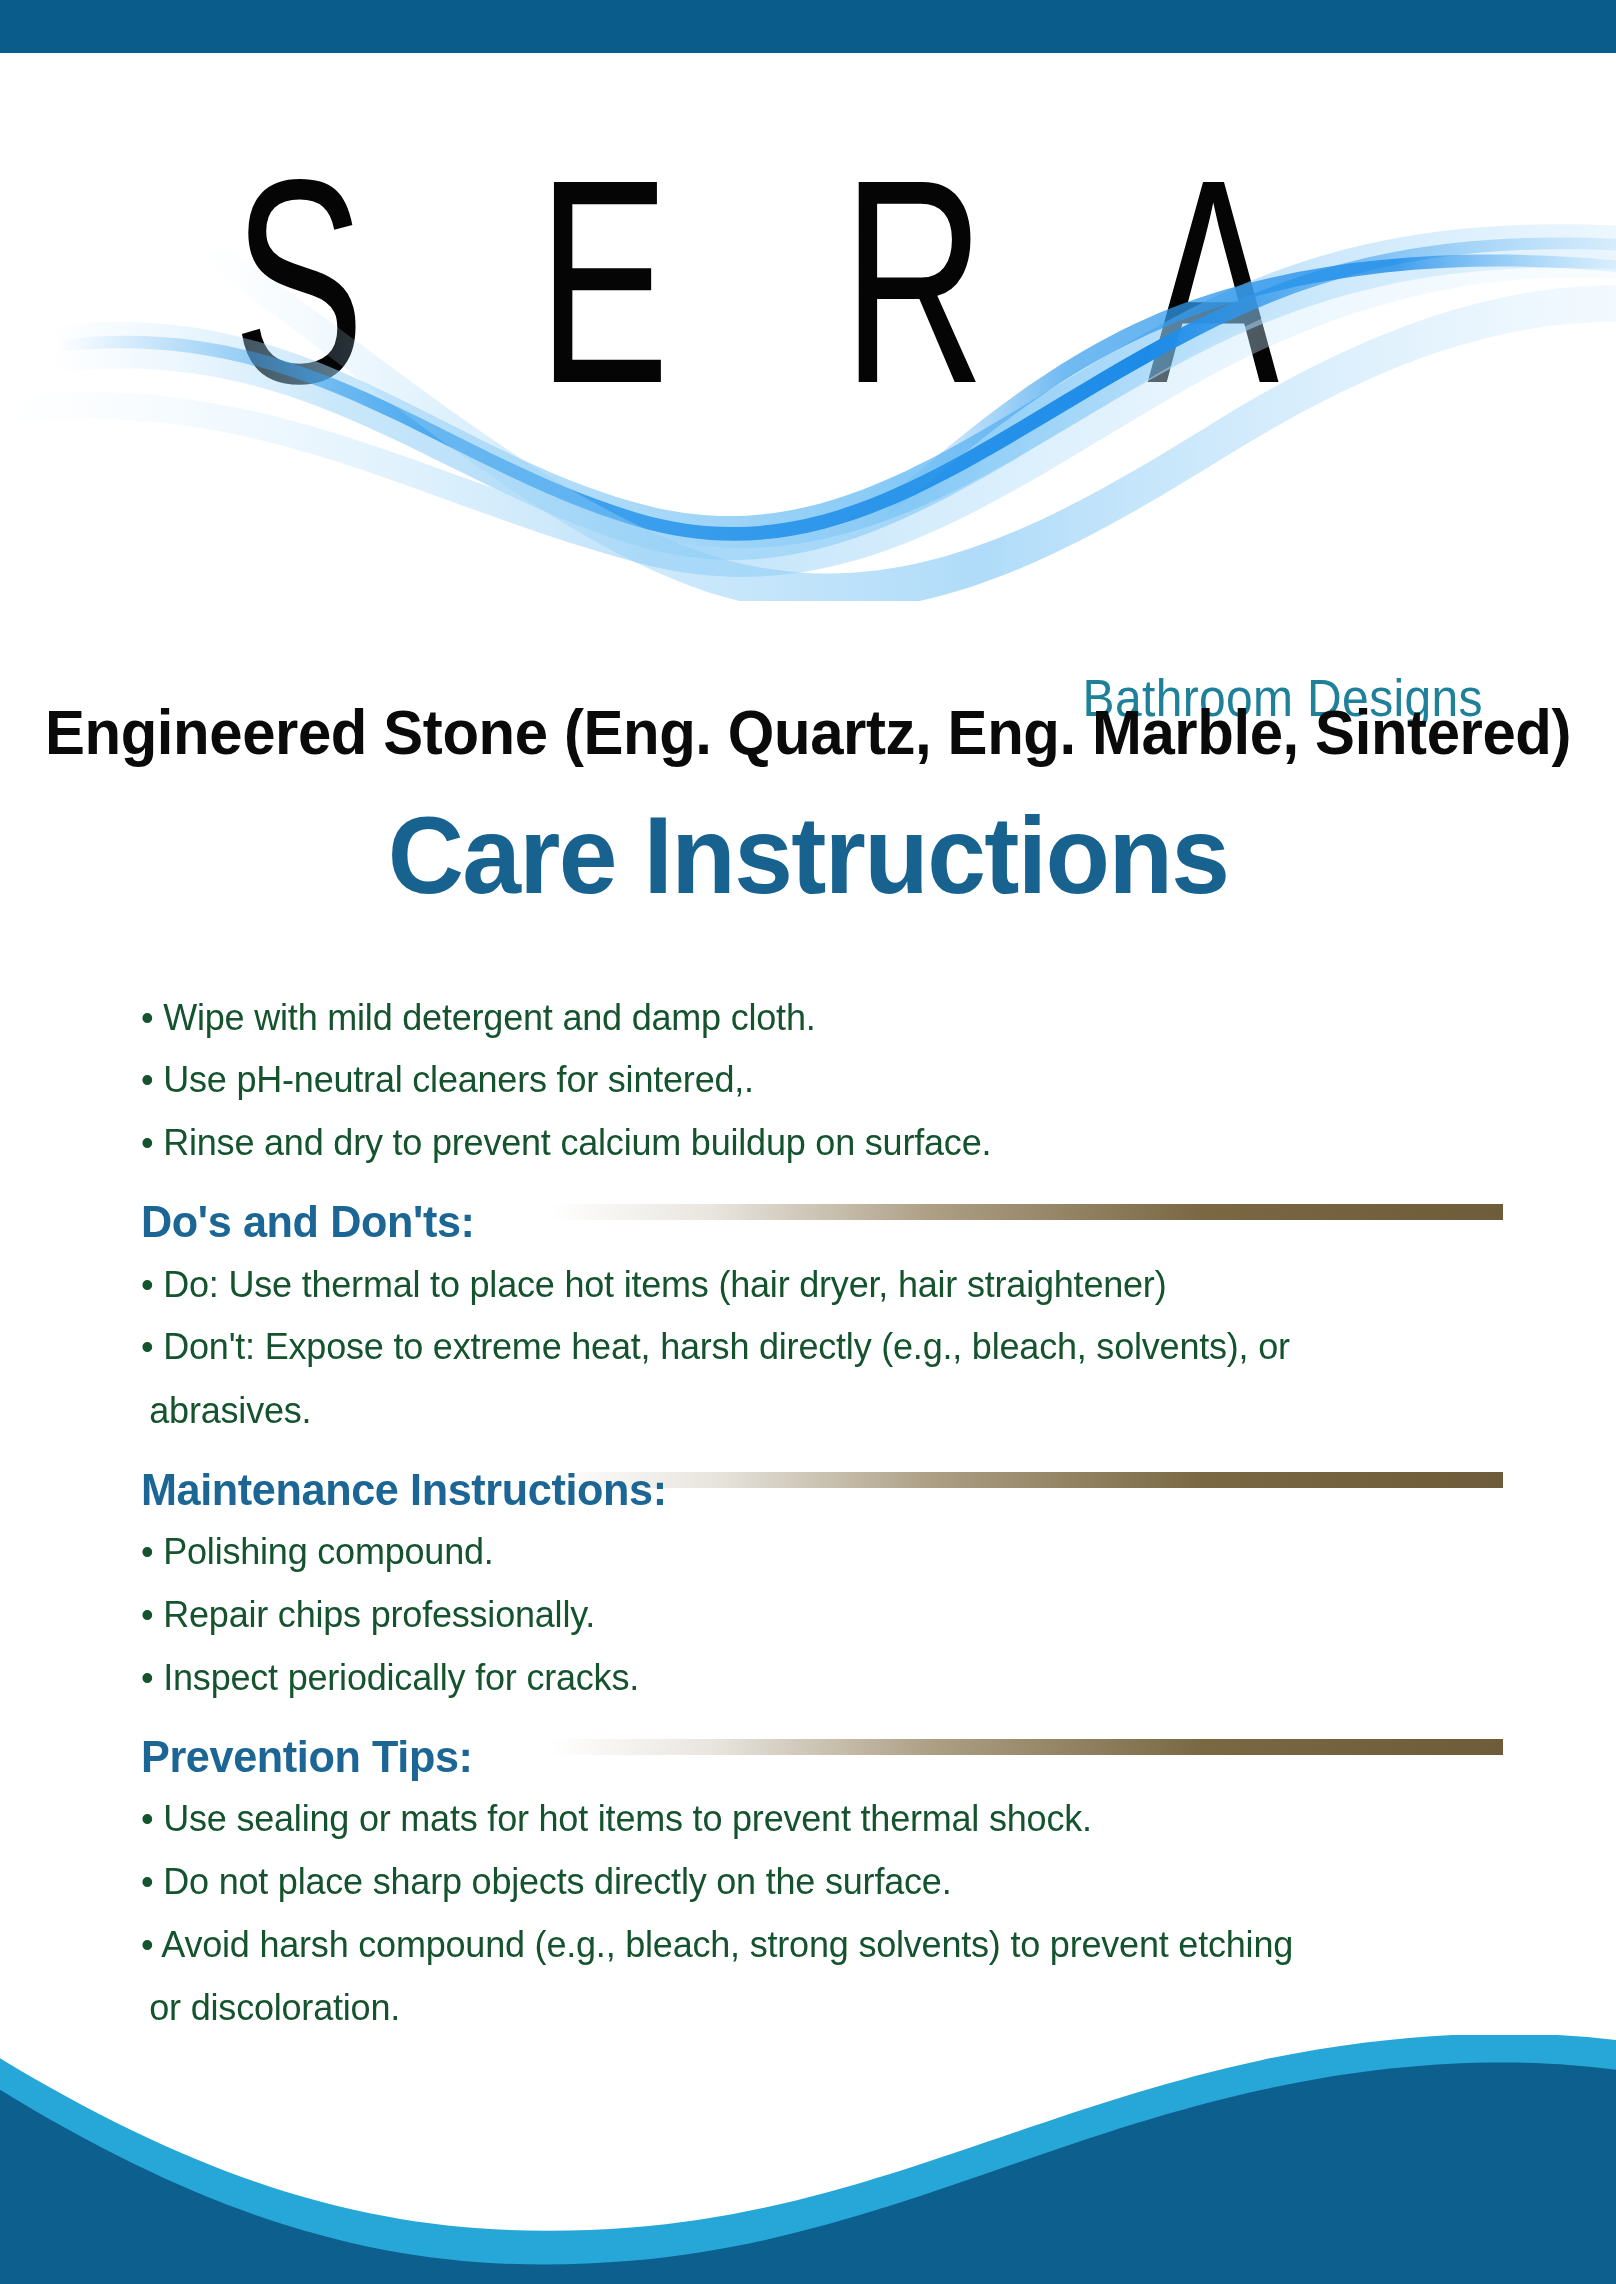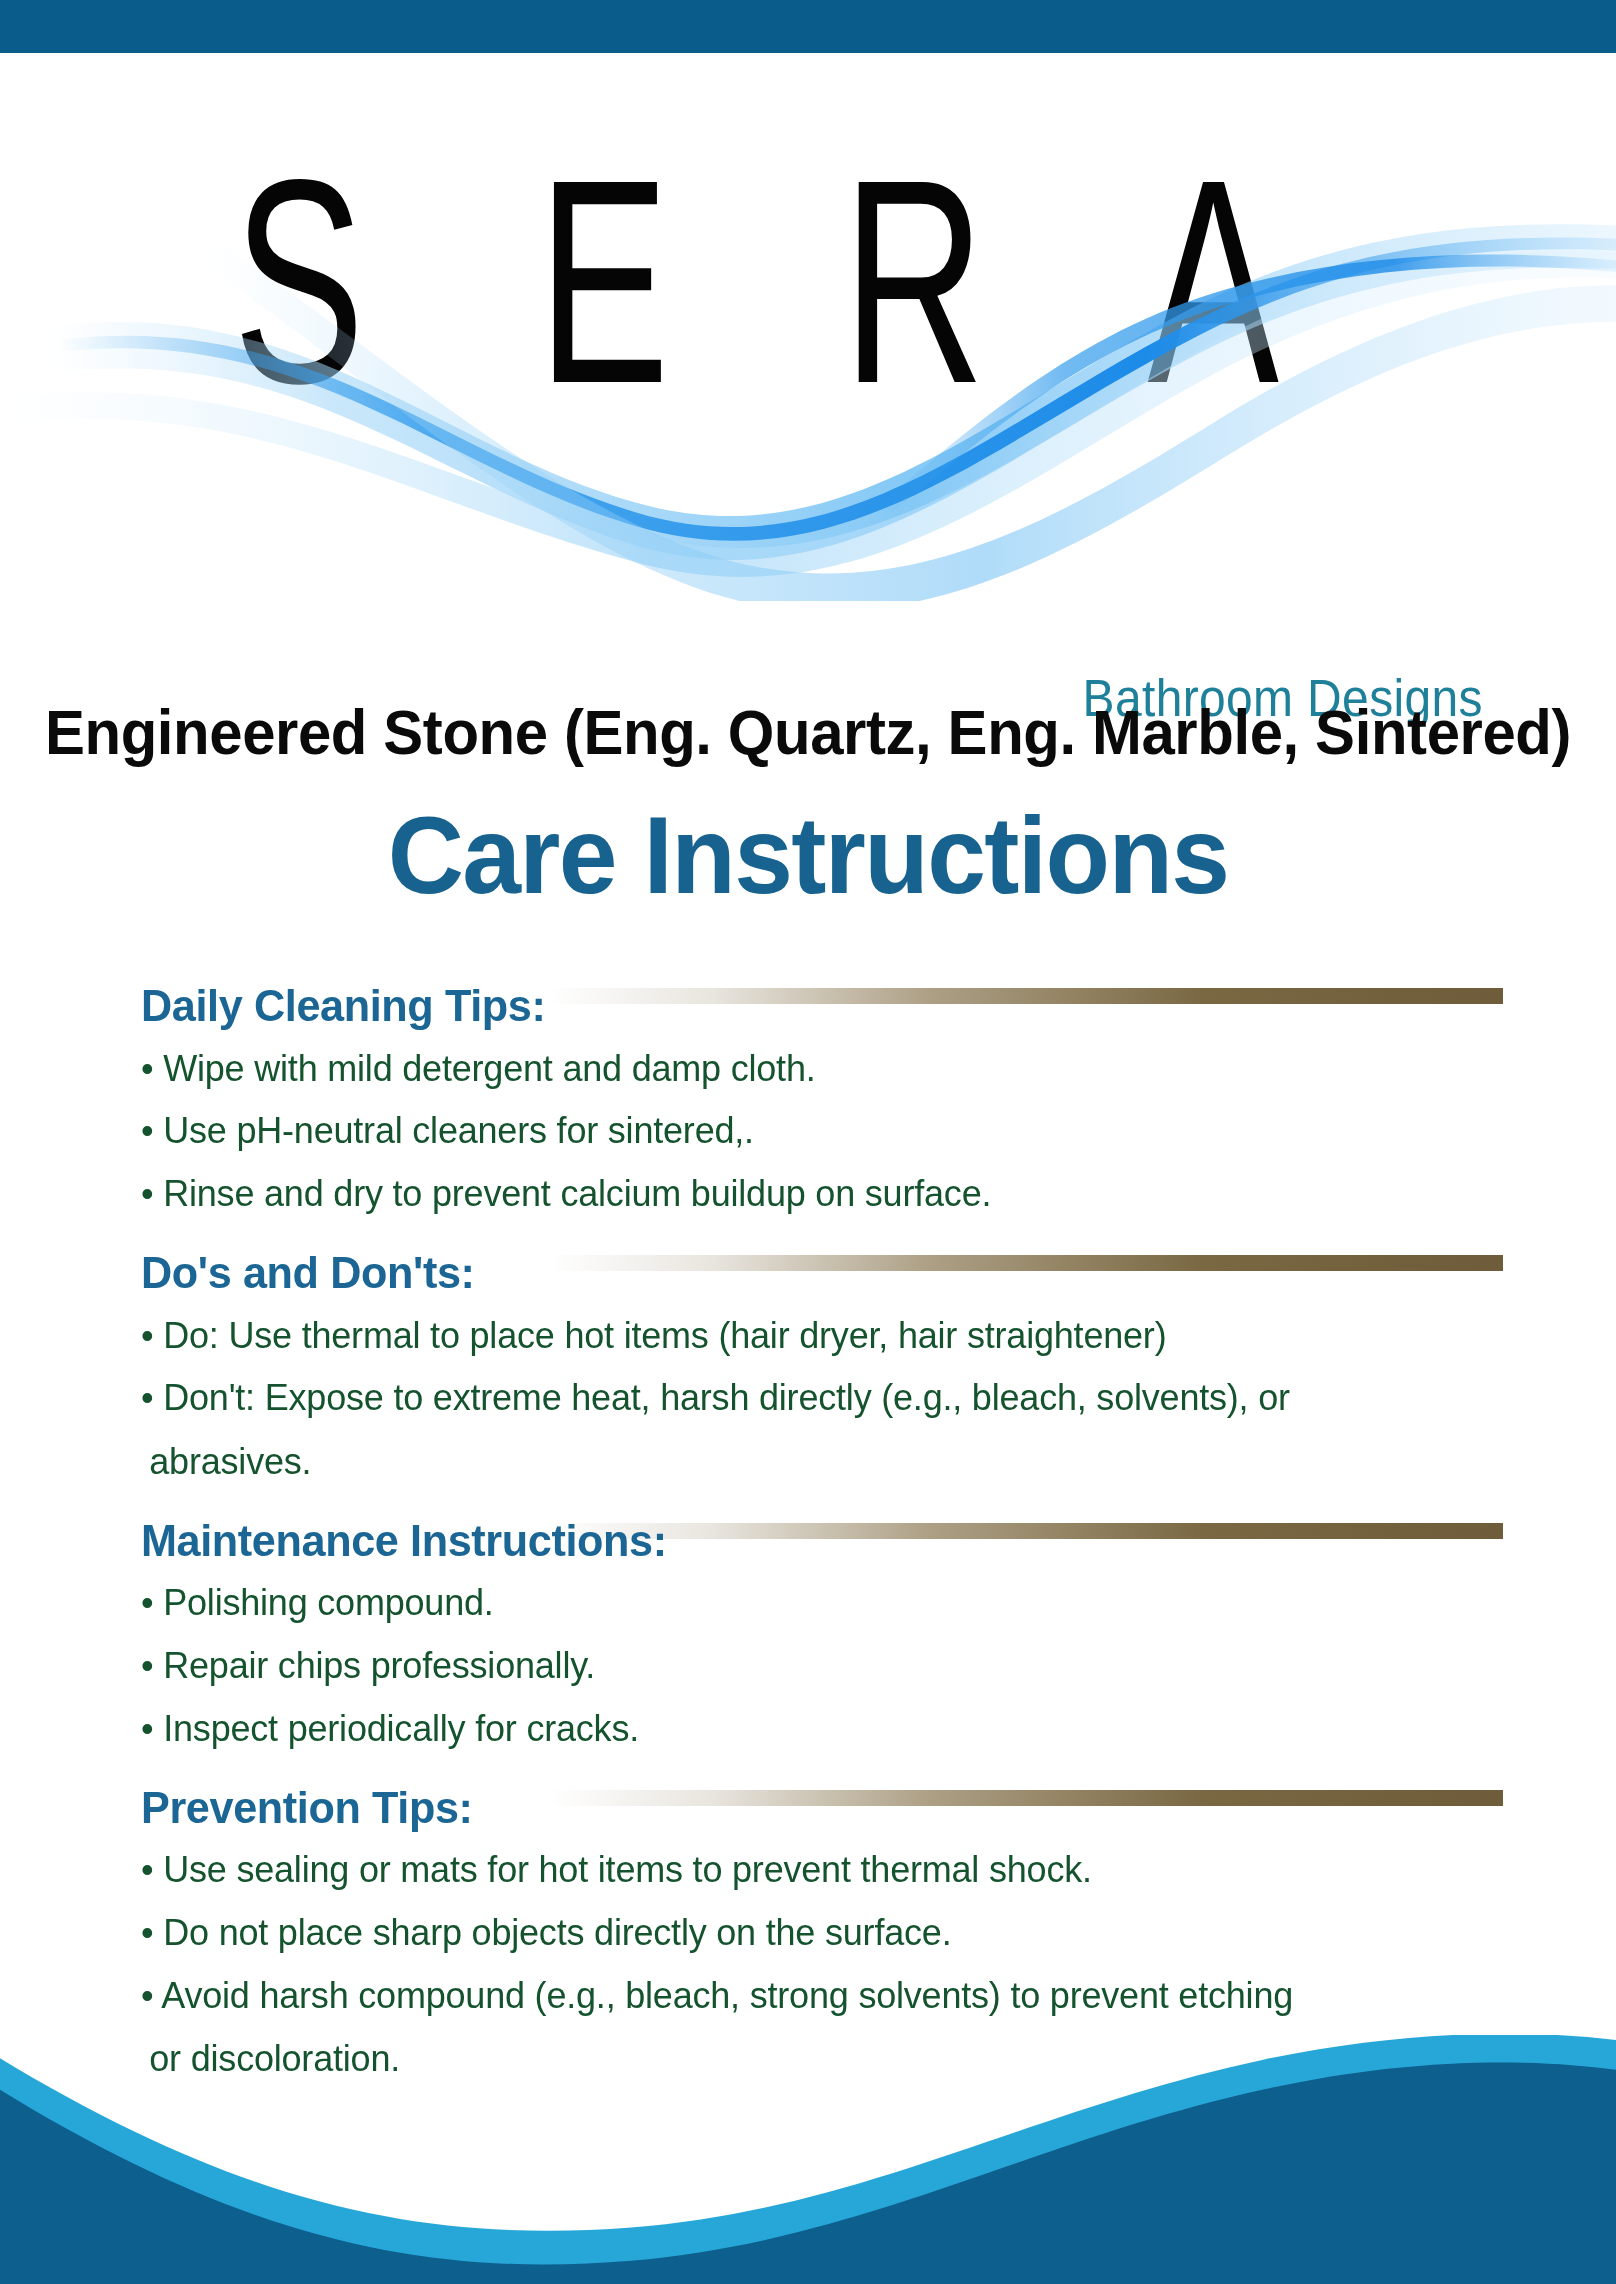--- a/index.html
+++ b/index.html
@@ -219,24 +219,20 @@
     <div class="tagline">Bathroom Designs</div>
   </div>
 
   <div class="title-sub">Engineered Stone (Eng. Quartz, Eng. Marble, Sintered)</div>
 
   <div class="title-main">Care Instructions</div>
 
   <div class="content">
 
     <div class="section">
-      <div class="section-head">
-        <div class="section-rule"></div>
-        <span class="section-title">Daily Cleaning Tips:</span>
-      </div>
       <ul class="bullets">
         <li>• Wipe with mild detergent and damp cloth.</li>
         <li>• Use pH-neutral cleaners for sintered,.</li>
         <li>• Rinse and dry to prevent calcium buildup on surface.</li>
       </ul>
     </div>
 
     <div class="section">
       <div class="section-head">
         <div class="section-rule"></div>

